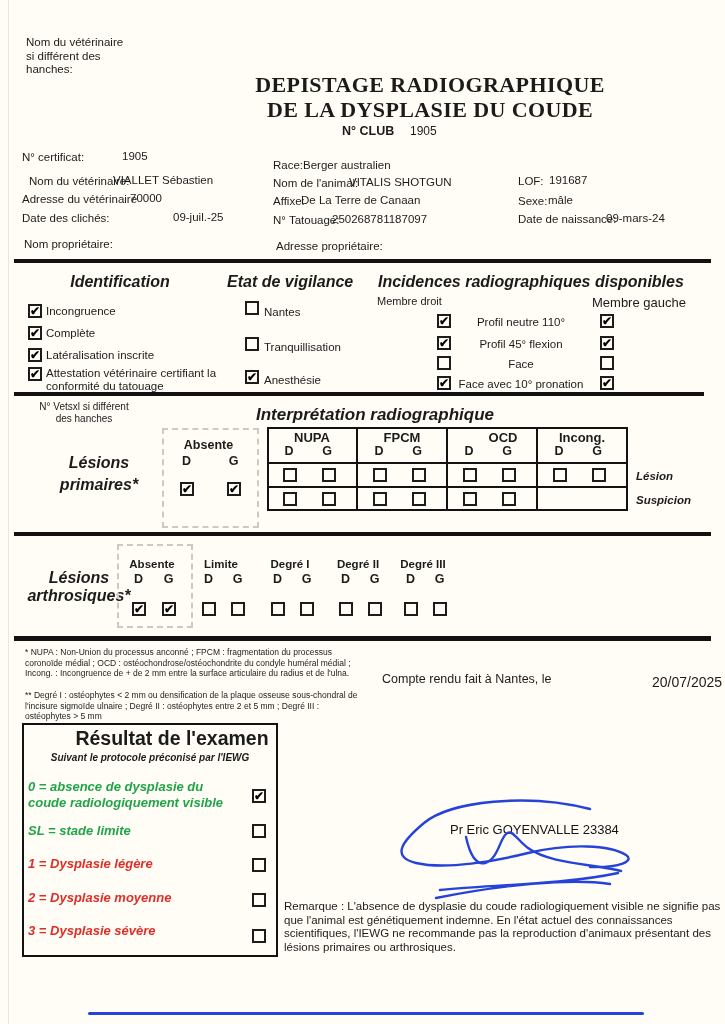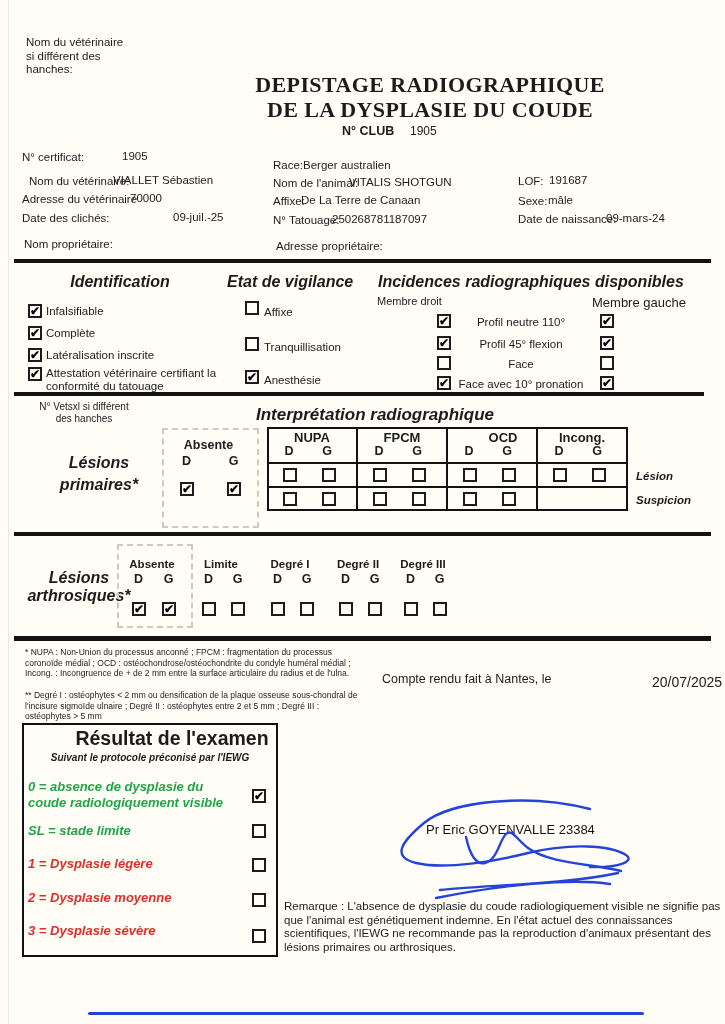--- a/index.html
+++ b/index.html
@@ -68,31 +68,31 @@
   <div class="abs lbl" style="left:549px;top:174px;">191687</div>
   <div class="abs lbl" style="left:518px;top:195px;">Sexe:</div>
   <div class="abs lbl" style="left:548px;top:194px;">mâle</div>
   <div class="abs lbl" style="left:518px;top:213px;">Date de naissance:</div>
   <div class="abs lbl" style="left:606px;top:212px;">09-mars-24</div>
 
   <div class="rule" style="left:14px;top:259px;width:697px;height:4px;"></div>
 
   <div class="abs head16 c" style="left:36px;top:273px;width:168px;">Identification</div>
   <div class="cb checked" style="left:28px;top:304px;">✔</div>
-  <div class="abs lbl" style="left:46px;top:305px;">Infalsifiable</div>
+  <div class="abs lbl" style="left:46px;top:305px;">Incongruence</div>
   <div class="cb checked" style="left:28px;top:326px;">✔</div>
   <div class="abs lbl" style="left:46px;top:327px;">Complète</div>
   <div class="cb checked" style="left:28px;top:348px;">✔</div>
   <div class="abs lbl" style="left:46px;top:349px;">Latéralisation inscrite</div>
   <div class="cb checked" style="left:28px;top:367px;">✔</div>
   <div class="abs lbl" style="left:46px;top:367px;width:190px;line-height:13px;">Attestation vétérinaire certifiant la conformité du tatouage</div>
 
   <div class="abs head16" style="left:227px;top:273px;">Etat de vigilance</div>
   <div class="cb" style="left:245px;top:301px;"></div>
-  <div class="abs lbl" style="left:264px;top:306px;">Affixe</div>
+  <div class="abs lbl" style="left:264px;top:306px;">Nantes</div>
   <div class="cb" style="left:245px;top:337px;"></div>
   <div class="abs lbl" style="left:264px;top:341px;">Tranquillisation</div>
   <div class="cb checked" style="left:245px;top:370px;">✔</div>
   <div class="abs lbl" style="left:264px;top:374px;">Anesthésie</div>
 
   <div class="abs head16" style="left:378px;top:273px;">Incidences radiographiques disponibles</div>
   <div class="abs" style="left:377px;top:295px;font-size:11px;">Membre droit</div>
   <div class="abs" style="left:592px;top:295px;font-size:13px;">Membre gauche</div>
 
   <div class="cb checked" style="left:437px;top:314px;">✔</div>
@@ -218,21 +218,21 @@
   <div class="cb checked" style="left:252px;top:789px;">✔</div>
   <div class="abs resitem green" style="left:28px;top:823px;width:212px;">SL = stade limite</div>
   <div class="cb" style="left:252px;top:824px;"></div>
   <div class="abs resitem red" style="left:28px;top:856px;width:212px;">1 = Dysplasie légère</div>
   <div class="cb" style="left:252px;top:858px;"></div>
   <div class="abs resitem red" style="left:28px;top:890px;width:212px;">2 = Dysplasie moyenne</div>
   <div class="cb" style="left:252px;top:893px;"></div>
   <div class="abs resitem red" style="left:28px;top:923px;width:212px;">3 = Dysplasie sévère</div>
   <div class="cb" style="left:252px;top:929px;"></div>
 
-  <div class="abs sig-name" style="left:426px;top:822px;">Pr Eric GOYENVALLE 23384</div>
+  <div class="abs sig-name" style="left:450px;top:822px;">Pr Eric GOYENVALLE 23384</div>
   <svg class="abs" style="left:378px;top:793px;" width="340" height="112" viewBox="0 0 340 112">
     <path d="M 212 16 C 150 0, 72 8, 46 30 C 22 50, 14 64, 38 70 C 68 77, 118 68, 150 60 C 192 50, 232 52, 248 62 C 257 68, 242 75, 212 74" stroke="#2543d9" stroke-width="2.4" fill="none" stroke-linecap="round"></path>
     <path d="M 88 44 C 92 62, 98 72, 107 70 C 120 66, 121 48, 128 41 C 134 35, 139 47, 150 55 C 172 71, 216 71, 243 78" stroke="#2543d9" stroke-width="2.4" fill="none" stroke-linecap="round"></path>
     <path d="M 240 80 C 185 92, 105 92, 62 97 M 58 105 C 122 92, 192 85, 232 91" stroke="#2543d9" stroke-width="2.4" fill="none" stroke-linecap="round"></path>
   </svg>
 
   <div class="abs" style="left:284px;top:900px;width:444px;font-size:11.5px;line-height:13.5px;">Remarque : L'absence de dysplasie du coude radiologiquement visible ne signifie pas que l'animal est génétiquement indemne. En l'état actuel des connaissances scientifiques, l'IEWG ne recommande pas la reproduction d'animaux présentant des lésions primaires ou arthrosiques.</div>
 
   <div class="footerline" style="left:88px;top:1012px;width:556px;background:#2543d9;"></div>
 </div>

